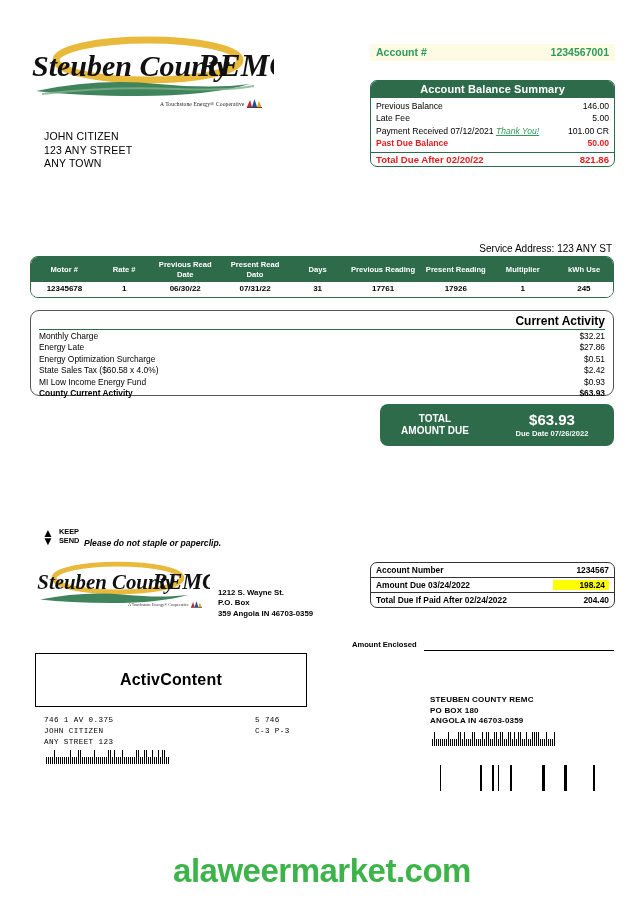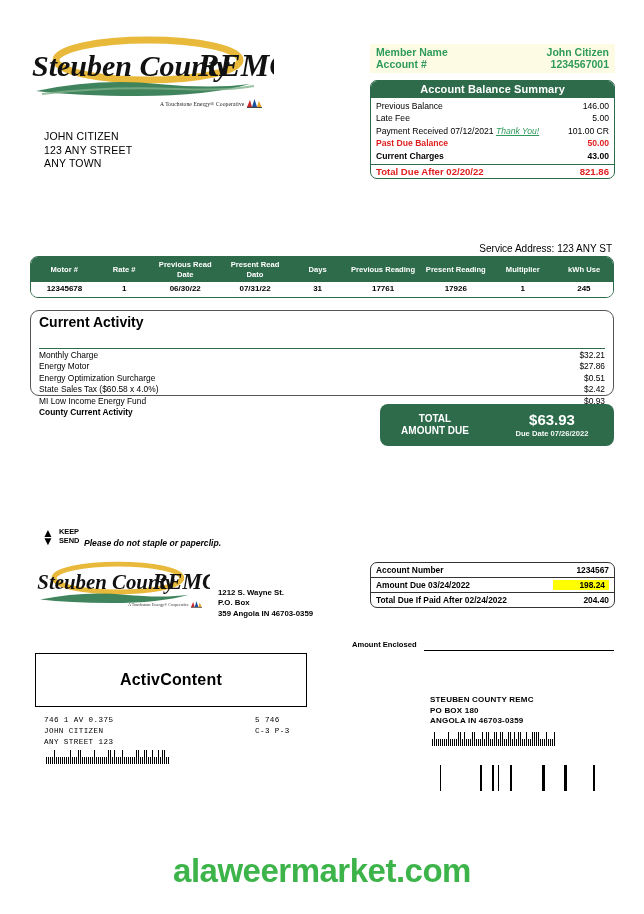--- a/index.html
+++ b/index.html
@@ -74,21 +74,21 @@
     font-size: 8px; font-weight: bold; text-align:center; padding: 2px 1px 4px 1px;
     background:#fff;
   }
 
   
   .ca-box {
     position:absolute; left: 30px; top: 310px; width: 584px; height: 86px;
     border: 1.2px solid #555; border-radius: 9px; background:#fff;
     padding: 3px 8px 0 8px;
   }
-  .ca-title { font-size: 14px; font-weight: bold; margin-bottom: 18px; }
+  .ca-title { font-size: 12px; font-weight: bold; margin-bottom: 1px; text-align: right; }
   .ca-rule { border-top: 1px solid #2d6b4a; margin-bottom: 1px; }
   .ca-row { display:flex; justify-content:space-between; font-size: 8.4px; line-height: 11.4px; }
   .ca-row.bold { font-weight:bold; }
 
   
   .tad {
     position:absolute; left: 380px; top: 404px; width: 234px; height: 42px;
     background: #2d6b4a; border-radius: 8px; color:#fff;
     display:flex; align-items:center;
   }
@@ -191,24 +191,20 @@
   </div>
 
   <div class="cust-addr">
     <div>JOHN CITIZEN</div>
     <div>123 ANY STREET</div>
     <div>ANY TOWN</div>
   </div>
 
   <div class="member-box">
     <div class="member-row">
-      <span class="lbl">Member Name</span>
-      <span class="val">John Citizen</span>
-    </div>
-    <div class="member-row">
       <span class="lbl">Account #</span>
       <span class="val">1234567001</span>
     </div>
   </div>
 
   <div class="abs-box">
     <div class="abs-title">Account Balance Summary</div>
     <div class="abs-body">
 
       <div class="abs-row">
@@ -227,24 +223,20 @@
           <span class="thankyou">Thank You!</span>
         </span>
         <span class="r">101.00 CR</span>
       </div>
 
       <div class="abs-row red">
         <span class="l">Past Due Balance</span>
         <span class="r">50.00</span>
       </div>
 
-      <div class="abs-row bold">
-        <span class="l">Current Charges</span>
-        <span class="r">43.00</span>
-      </div>
     </div>
 
     <div class="abs-sep"></div>
     <div class="abs-total red">
       <span>Total Due After 02/20/22</span>
       <span>821.86</span>
     </div>
   </div>
 
   <div class="service-addr">Service Address: 123 ANY ST</div>
@@ -293,21 +285,21 @@
 
   <div class="ca-box">
     <div class="ca-title">Current Activity</div>
     <div class="ca-rule"></div>
 
     <div class="ca-row">
       <span>Monthly Charge</span>
       <span>$32.21</span>
     </div>
     <div class="ca-row">
-      <span>Energy Motor</span>
+      <span>Energy Late</span>
       <span>$27.86</span>
     </div>
     <div class="ca-row">
       <span>Energy Optimization Surcharge</span>
       <span>$0.51</span>
     </div>
     <div class="ca-row">
       <span>State Sales Tax ($60.58 x 4.0%)</span>
       <span>$2.42</span>
     </div>

